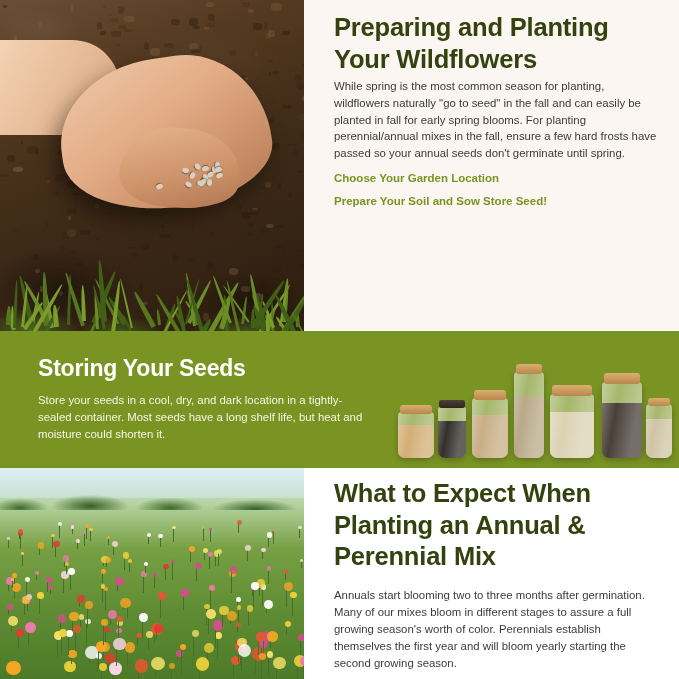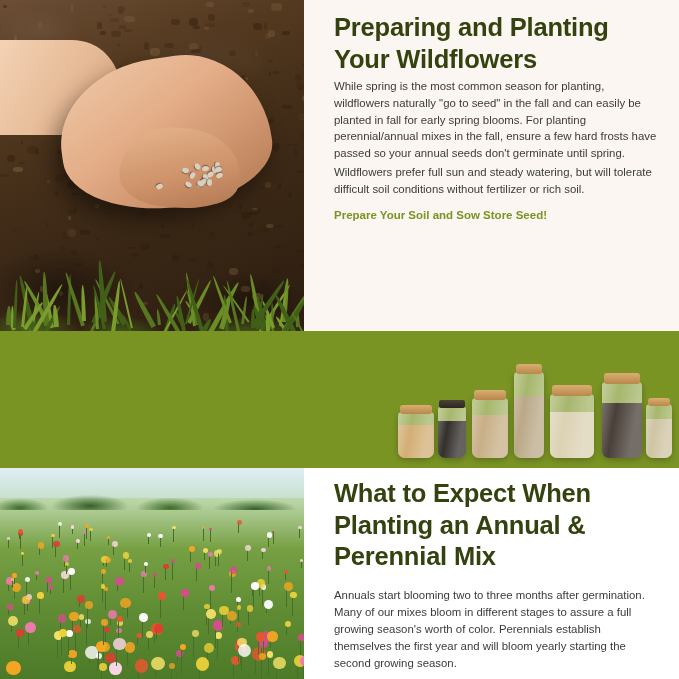--- a/index.html
+++ b/index.html
@@ -456,26 +456,30 @@
           <div class="seed" style="left:52.45418381991526px;top:6.48791420296203px;transform:rotate(168.74314049665963deg)"></div>
           <div class="seed" style="left:64.54090508378154px;top:7.054076014577446px;transform:rotate(165.15399463714752deg)"></div>
           <div class="seed" style="left:55.684170320483005px;top:20.0016426472001px;transform:rotate(94.20903340643693deg)"></div>
           <div class="seed" style="left:35.47617966098533px;top:21.59915166702082px;transform:rotate(34.214314284834224deg)"></div>
           <div class="seed" style="left:46.65896091454614px;top:21.22940514573334px;transform:rotate(31.93119927865043deg)"></div>
         </div>
     </div>
     <div class="sec1-text">
       <div class="h1">Preparing and Planting Your Wildflowers</div>
       <div class="body">While spring is the most common season for planting, wildflowers naturally "go to seed" in the fall and can easily be planted in fall for early spring blooms. For planting perennial/annual mixes in the fall, ensure a few hard frosts have passed so your annual seeds don't germinate until spring.</div>
-      <div class="body">Wildflowers prefer full sun and steady watering, but will tolerate difficult soil conditions without fertilizer or rich soil.</div>
+      <div class="sub sub2">Choose Your Garden Location</div>
       <div class="sub sub2">Prepare Your Soil and Sow Store Seed!</div>
     </div>
   </div>
 
   <div class="sec2">
+    <div class="sec2-text">
+      <div class="h2">Storing Your Seeds</div>
+      <div class="body2">Store your seeds in a cool, dry, and dark location in a tightly-sealed container. Most seeds have a long shelf life, but heat and moisture could shorten it.</div>
+    </div>
     <div class="jars" id="jars">
         <div class="jar" style="left:18px;width:36px;height:46px;background:rgba(245,245,235,.30)">
             <div class="fill" style="height:33.12px;background:#cfa86a"></div>
             <div class="glass"></div>
           </div>
         <div class="cork-i" style="left:20px;top:74px;width:32px;height:9px"></div>
         <div class="jar" style="left:58px;width:28px;height:52px;background:rgba(245,245,235,.30)">
             <div class="fill" style="height:37.44px;background:#221e1a"></div>
             <div class="glass"></div>
           </div>

